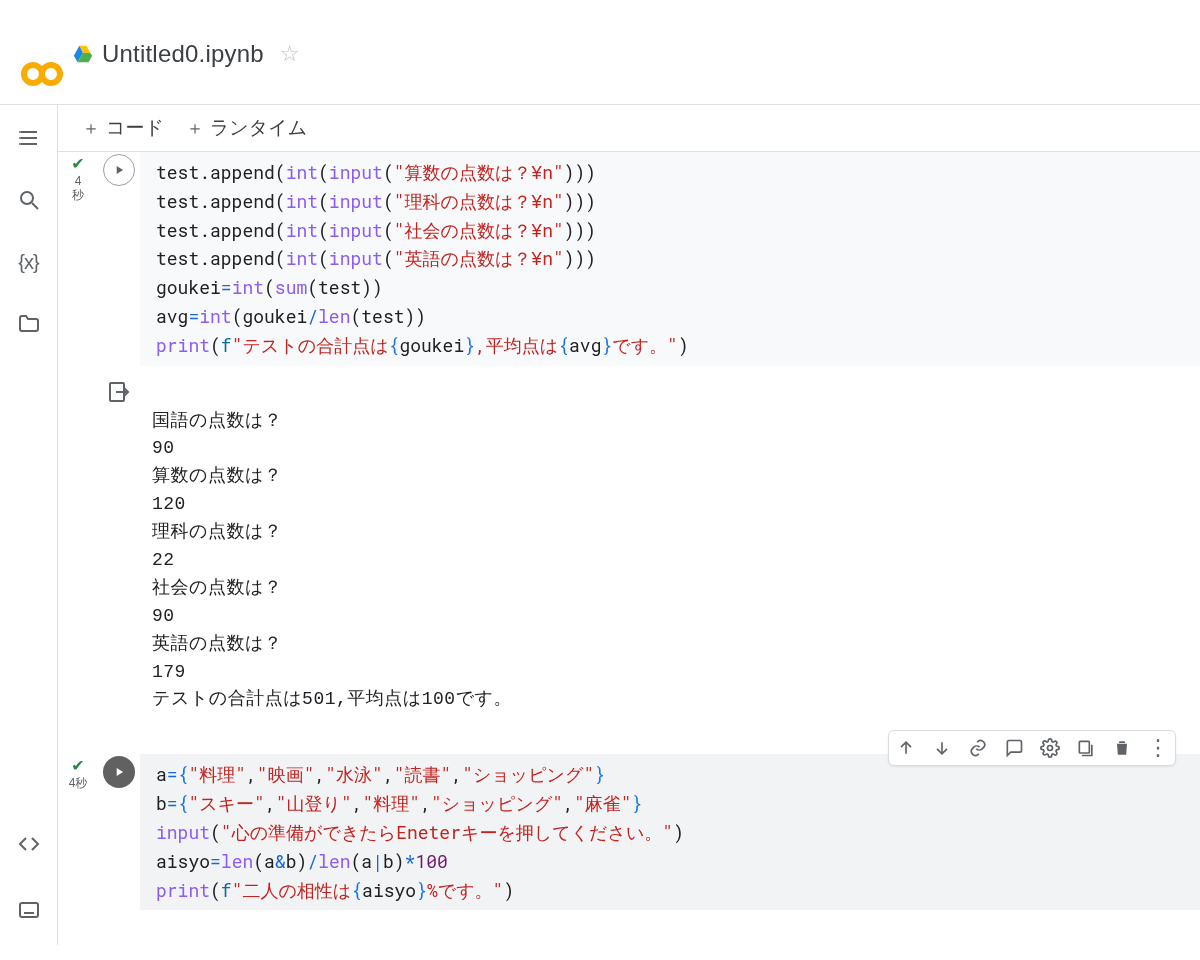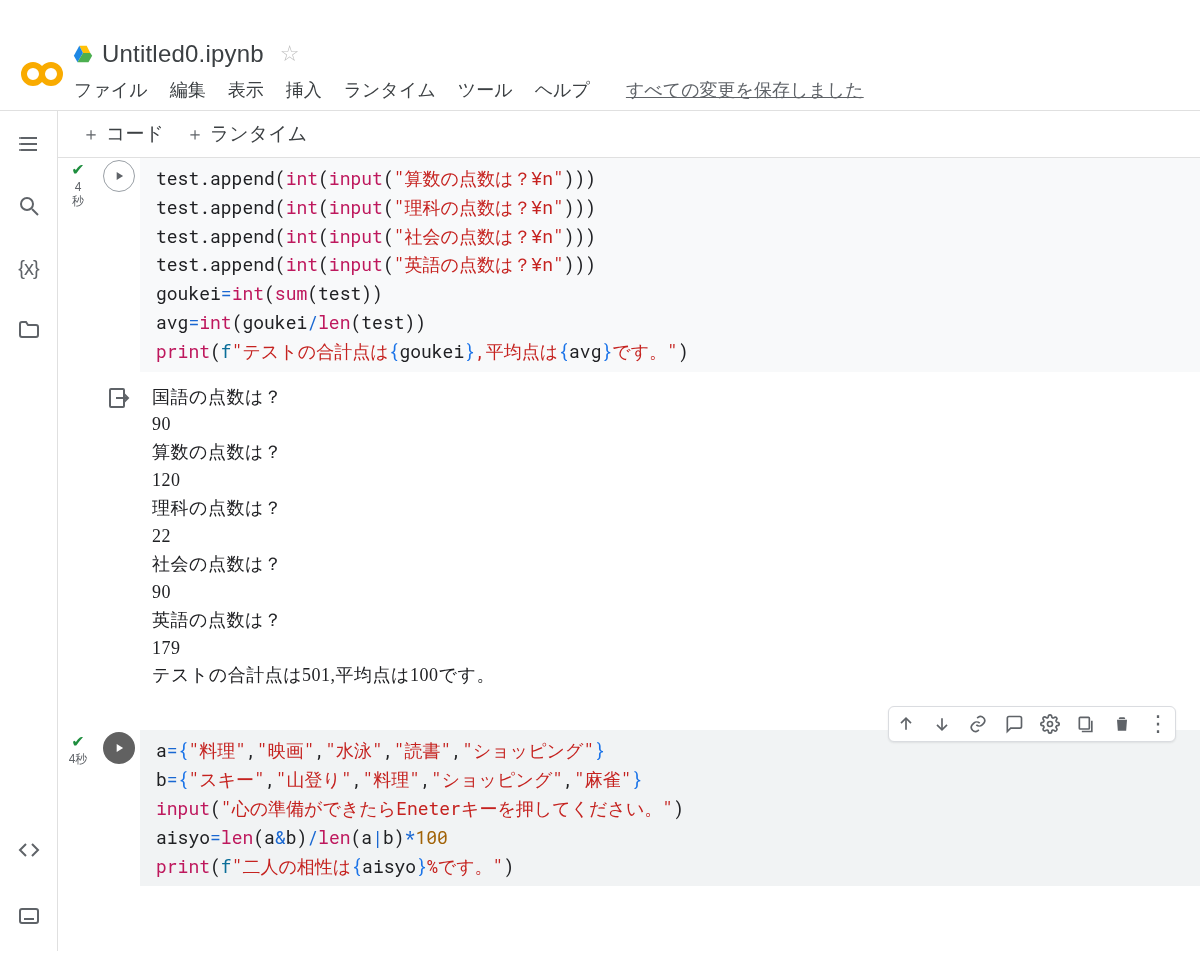--- a/index.html
+++ b/index.html
@@ -3,21 +3,21 @@
 <meta charset="utf-8">
 <style>
   * { box-sizing: border-box; margin: 0; padding: 0; }
   html, body { width: 1200px; height: 960px; font-family: Arial, "Hiragino Sans", "Hiragino Kaku Gothic ProN", Meiryo, sans-serif; background: #fff; color: #3c4043; overflow: hidden; }
   
   .top-strip { height: 30px; background: #fff; border-bottom: 0; }
 
   .header { display: flex; align-items: flex-start; padding: 8px 0 0 12px; }
   .logo { width: 60px; height: 60px; display: flex; align-items: center; justify-content: center; margin-top: 6px; }
   .logo svg { width: 48px; height: 48px; }
-  .header-right { display: flex; flex-direction: column; min-width: 0; }
+  .header-right { display: flex; flex-direction: row; min-width: 0; }
   .title-row { display: flex; align-items: center; gap: 8px; padding-top: 2px; }
   .drive-icon { width: 22px; height: 22px; display: inline-flex; align-items: center; justify-content: center; }
   .notebook-title { font-size: 24px; color: #3c4043; letter-spacing: 0.2px; }
   .star { color: #bdbdbd; font-size: 22px; margin-left: 8px; }
   .menubar { display: flex; gap: 22px; align-items: center; font-size: 18px; color: #3c4043; padding: 10px 0 8px 2px; }
   .menubar .item { cursor: pointer; }
   .save-status { color: #5f6368; text-decoration: underline; margin-left: 14px; font-size: 18px; }
 
   .hdivider { border-top: 1px solid #e0e0e0; }
 
@@ -43,32 +43,32 @@
   .run-btn { width: 32px; height: 32px; border-radius: 50%; display: flex; align-items: center; justify-content: center; }
   .run-btn.play-filled { background: #616161; color: #fff; }
   .run-btn.play-outline { border: 1px solid #9aa0a6; color: #5f6368; }
   .run-btn svg { width: 14px; height: 14px; }
 
   .code-area { background: #f8f9fa; border-left: 4px solid transparent; padding: 6px 10px 6px 12px; font-family: "Roboto Mono", Menlo, Consolas, monospace; font-size: 18px; line-height: 1.6; white-space: pre; overflow: hidden; }
   .cell.active .code-area { background: #f1f3f4; }
 
   .code { color: #202124; }
   .t-kw   { color: #0b6e99; }
-  .t-fn   { color: #be185d; }
+  .t-fn   { color: #8b5cf6; }
   .t-id   { color: #202124; }
   .t-str  { color: #c5221f; }
   .t-punc { color: #202124; }
-  .t-num  { color: #a16207; }
+  .t-num  { color: #701a75; }
   .t-op   { color: #1967d2; }
   .t-curly { color: #1a73e8; }
 
   .output-row { display: grid; grid-template-columns: 40px 42px 1fr; column-gap: 0; margin-top: 12px; }
   .output-icon { grid-column: 2; display: flex; justify-content: center; padding-top: 2px; color: #5f6368; }
   .output-icon svg { width: 24px; height: 24px; }
-  .output-text { grid-column: 3; font-family: Liberation Serif, serif; font-size: 18px; line-height: 1.55; color: #202124; white-space: pre-wrap; padding-left: 12px; letter-spacing: 0.5px; }
+  .output-text { grid-column: 3; font-family: Liberation Mono, monospace; font-size: 18px; line-height: 1.55; color: #202124; white-space: pre-wrap; padding-left: 12px; letter-spacing: 0.5px; margin-top: 30px; }
 
   
   .cell-actions { position: absolute; right: 24px; top: -24px; background: #fff; border: 1px solid #dadce0; border-radius: 6px; display: flex; align-items: center; padding: 6px 6px; gap: 14px; box-shadow: 0 1px 2px rgba(60,64,67,.1); }
   .cell-actions .ic { width: 22px; height: 22px; display: flex; align-items: center; justify-content: center; color: #5f6368; }
   .cell-actions .ic svg { width: 20px; height: 20px; }
   .cell-actions .dots { font-size: 22px; line-height: 1; color: #5f6368; }
 
   .blank-spacer { height: 6px; }
 </style>
 </head>
@@ -91,30 +91,20 @@
         <svg viewBox="0 0 24 24">
             <polygon points="8,3 16,3 22,14 18,21 6,21 2,14" fill="none" stroke="none"></polygon>
             <polygon points="8,3 16,3 20,11 12,11" fill="#ffc107"></polygon>
             <polygon points="8,3 12,11 6,21 2,14" fill="#1e88e5"></polygon>
             <polygon points="12,11 20,11 22,14 18,21 6,21" fill="#4caf50"></polygon>
           </svg>
       </span>
       <span class="notebook-title">Untitled0.ipynb</span>
       <span class="star">☆</span>
     </div>
-    <div class="menubar">
-      <span class="item">ファイル</span>
-      <span class="item">編集</span>
-      <span class="item">表示</span>
-      <span class="item">挿入</span>
-      <span class="item">ランタイム</span>
-      <span class="item">ツール</span>
-      <span class="item">ヘルプ</span>
-      <span class="save-status">すべての変更を保存しました</span>
-    </div>
   </div>
 </div>
 
 <div class="hdivider"></div>
 
 <div class="body">
   <div class="left-rail">
     <div class="rail-icon">
       <svg viewBox="0 0 24 24" fill="none" stroke="currentColor" stroke-width="2">
           <line x1="4" y1="6" x2="20" y2="6"></line>

